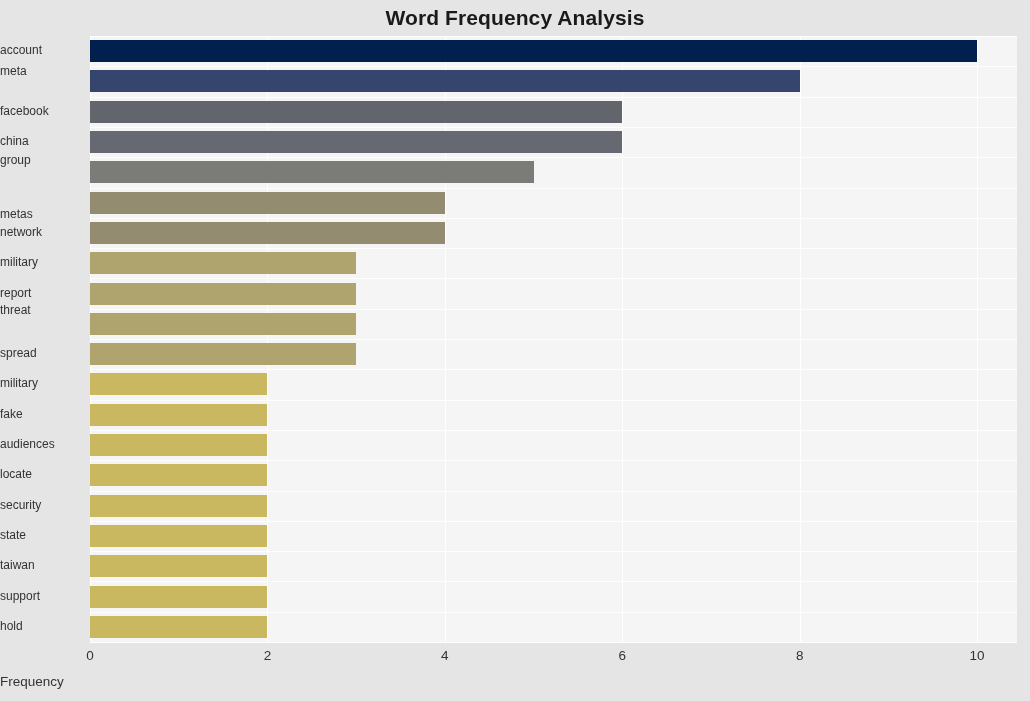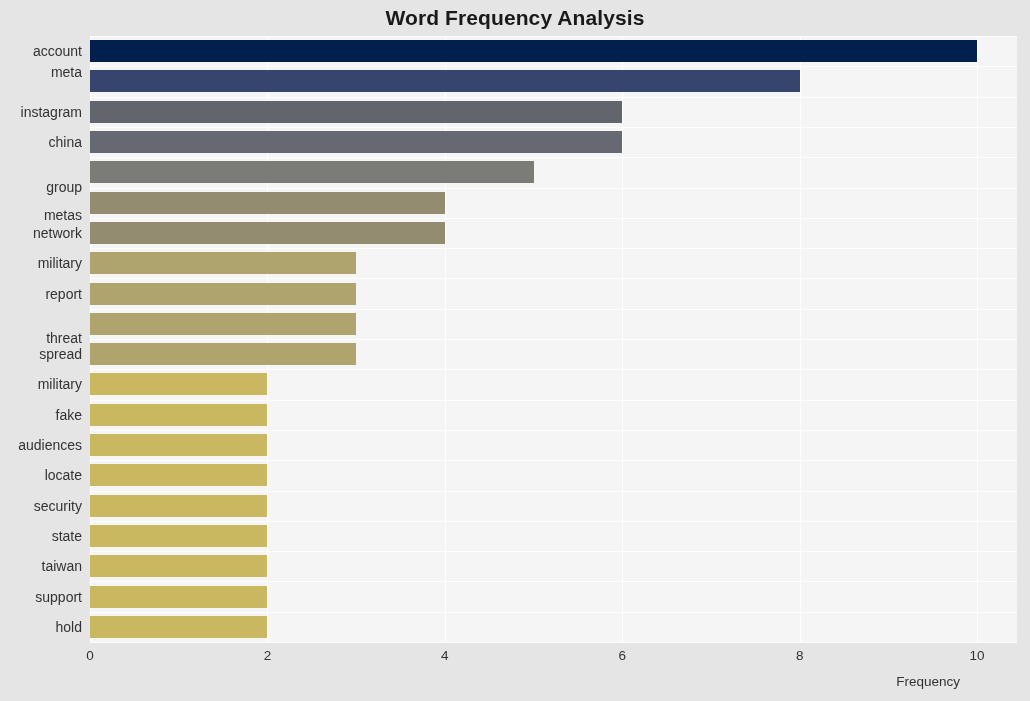--- a/index.html
+++ b/index.html
@@ -62,22 +62,21 @@
     position: absolute;
     left: 0;
     top: 36px;
     width: 82px;
     height: 606px;
   }
   .ylab {
     position: absolute;
     right: 0;
     width: 82px;
-    text-align: right;
-    font-size: 14px;
+    font-size: 12px;
     color: #333333;
     line-height: 1;
     white-space: nowrap;
   }
   #xlabels {
     position: absolute;
     left: 0;
     top: 648px;
     width: 1030px;
     height: 22px;
@@ -85,24 +84,24 @@
   .xlab {
     position: absolute;
     top: 0;
     transform: translateX(-50%);
     font-size: 13.5px;
     color: #333333;
     white-space: nowrap;
   }
   #xaxis-title {
     position: absolute;
-    left: 8px;
+    left: 0;
     top: 674px;
     width: 952px;
-    text-align: right;
+    text-align: left;
     font-size: 13.5px;
     color: #333333;
   }
 </style>
 </head>
 <body>
 
 <div id="figure">
 
   <div id="chart-title">Word Frequency Analysis</div>
@@ -159,28 +158,28 @@
         <div class="bar" title="state: 2" style="width: 177.416px; top: 488.95px; background: rgb(201, 184, 96);"></div>
         <div class="bar" title="taiwan: 2" style="width: 177.416px; top: 519.25px; background: rgb(201, 184, 96);"></div>
         <div class="bar" title="support: 2" style="width: 177.416px; top: 549.55px; background: rgb(201, 184, 96);"></div>
         <div class="bar" title="hold: 2" style="width: 177.416px; top: 579.85px; background: rgb(201, 184, 96);"></div>
       </div>
   </div>
 
   <div id="ylabels">
       <div class="ylab" style="top: 8.15px;">account</div>
       <div class="ylab" style="top: 29px;">meta</div>
-      <div class="ylab" style="top: 68.75px;">instagram</div>
+      <div class="ylab" style="top: 68.75px;">facebook</div>
       <div class="ylab" style="top: 99.05px;">china</div>
-      <div class="ylab" style="top: 144px;">group</div>
+      <div class="ylab" style="top: 118px;">group</div>
       <div class="ylab" style="top: 172px;">metas</div>
       <div class="ylab" style="top: 189.95px;">network</div>
       <div class="ylab" style="top: 220.25px;">military</div>
       <div class="ylab" style="top: 250.55px;">report</div>
-      <div class="ylab" style="top: 295px; margin-left: 33px;">threat</div>
+      <div class="ylab" style="top: 268px; margin-left: 33px;">threat</div>
       <div class="ylab" style="top: 311.15px;">spread</div>
       <div class="ylab" style="top: 341.45px; margin-left: 13px;">military</div>
       <div class="ylab" style="top: 371.75px;">fake</div>
       <div class="ylab" style="top: 402.05px;">audiences</div>
       <div class="ylab" style="top: 432.35px;">locate</div>
       <div class="ylab" style="top: 462.65px;">security</div>
       <div class="ylab" style="top: 492.95px;">state</div>
       <div class="ylab" style="top: 523.25px;">taiwan</div>
       <div class="ylab" style="top: 553.55px;">support</div>
       <div class="ylab" style="top: 583.85px;">hold</div>

